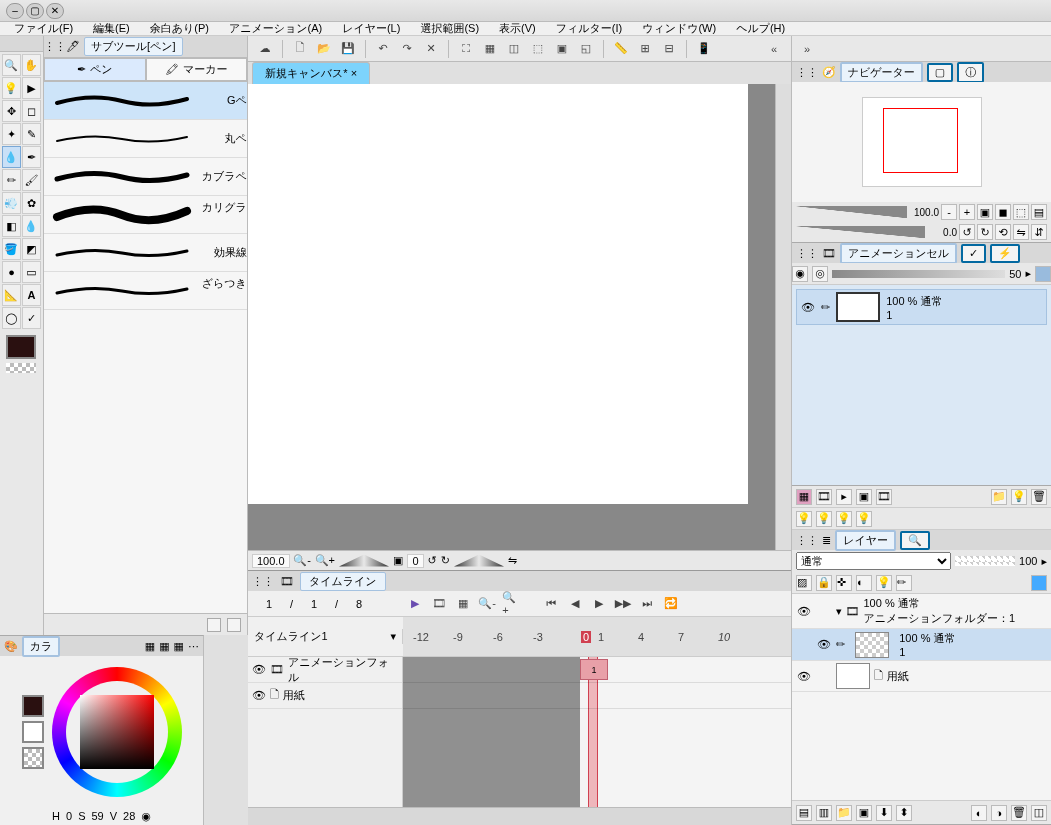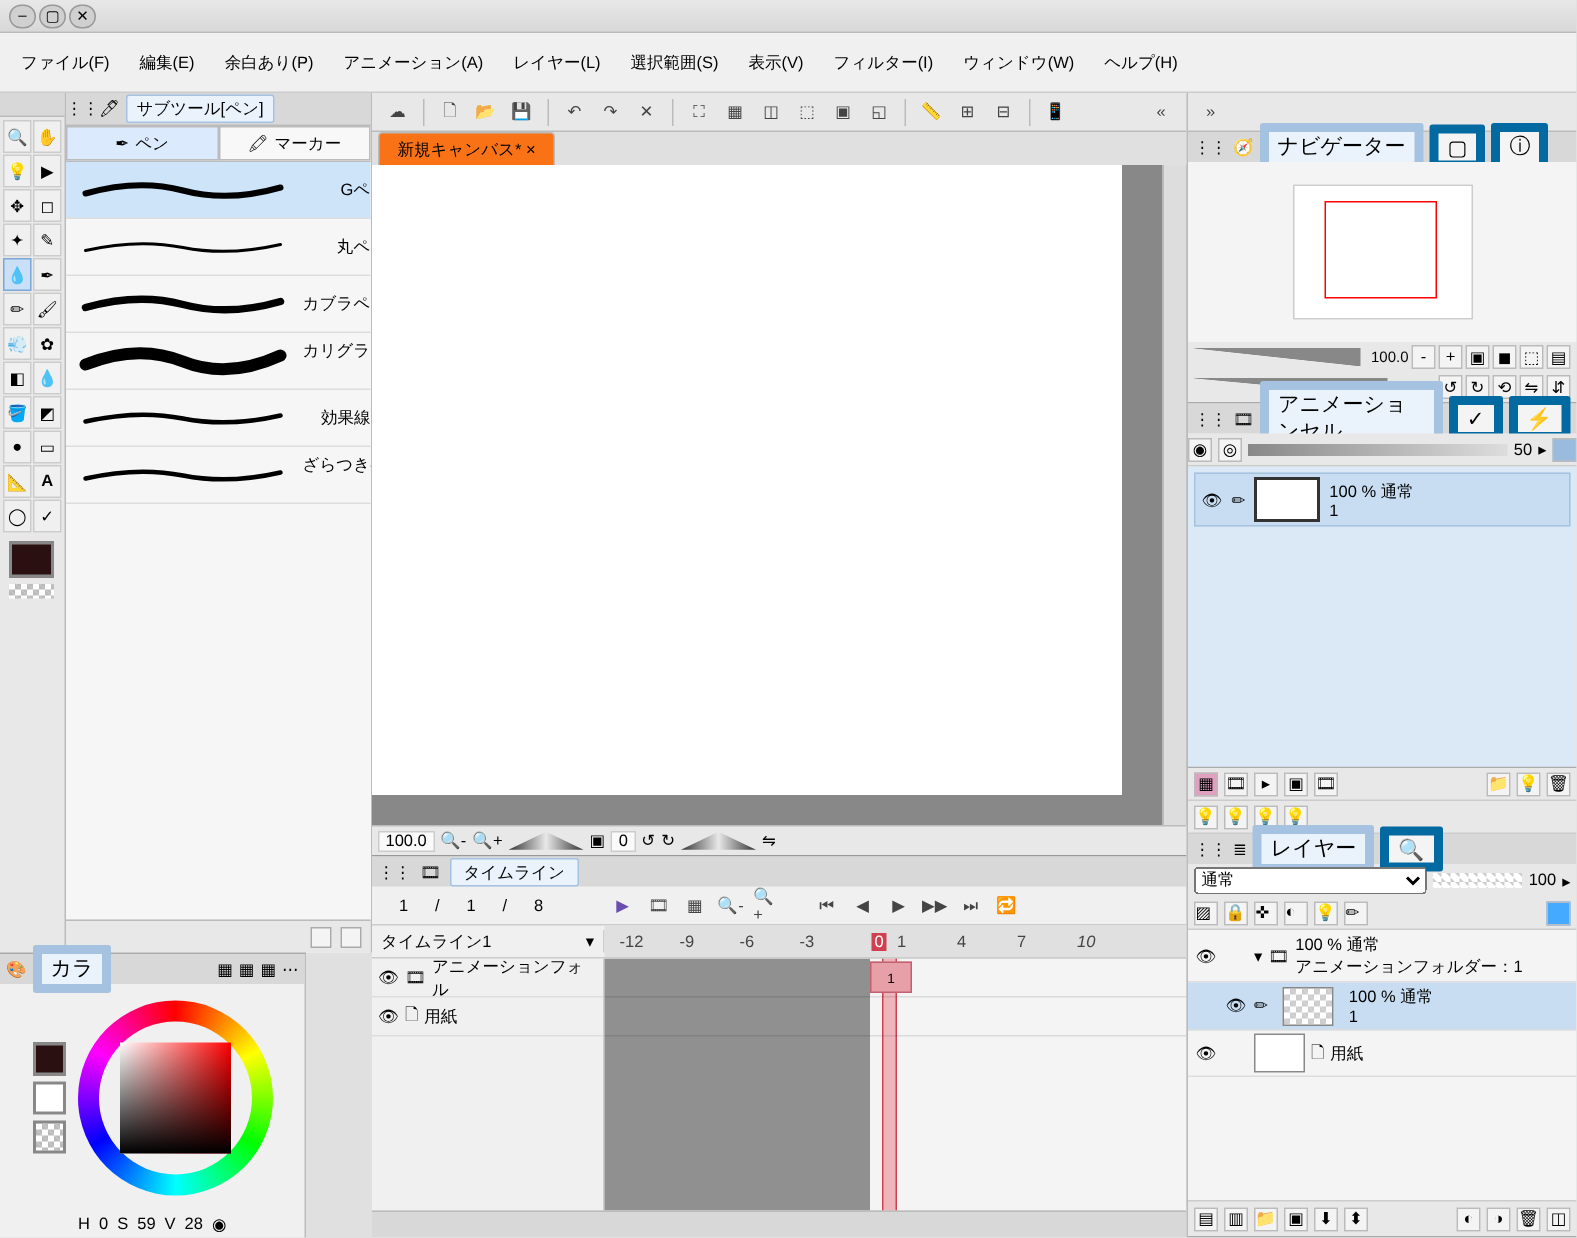--- a/index.html
+++ b/index.html
@@ -5,21 +5,21 @@
   * { box-sizing: border-box; margin: 0; padding: 0; font-family: "Meiryo", "MS Gothic", sans-serif; font-size: 11px; user-select: none; }
   body { width: 1051px; height: 825px; background: #e0e0e0; display: flex; flex-direction: column; overflow: hidden; }
   
   
   .titlebar { height: 22px; background: linear-gradient(#e8e8e8, #d8d8d8); display: flex; align-items: center; padding: 0 6px; border-bottom: 1px solid #bbb; }
   .titlebar .title { flex: 1; text-align: center; color: #333; font-size: 12px; }
   .win-btns { display: flex; gap: 2px; }
   .win-btn { width: 18px; height: 16px; background: #d0d0d0; border: 1px solid #999; border-radius: 8px; display: flex; align-items: center; justify-content: center; font-size: 10px; cursor: pointer; }
   
   
-  .menubar { height: 40px; background: #f0f0f0; display: flex; align-items: center; padding: 0 4px; border-bottom: 1px solid #ccc; }
+  .menubar { height: 14px; background: #f0f0f0; display: flex; align-items: center; padding: 0 4px; border-bottom: 1px solid #ccc; }
   .menu-item { padding: 2px 10px; cursor: pointer; }
   
   
   .main-area { flex: 1; display: flex; overflow: hidden; }
   
   
   .tool-column { width: 44px; background: #e8e8e8; border-right: 1px solid #bbb; display: flex; flex-direction: column; }
   .tool-header { height: 16px; background: #d8d8d8; border-bottom: 1px solid #bbb; }
   .tool-grid { display: grid; grid-template-columns: 1fr 1fr; padding: 2px; gap: 1px; }
   .tool-btn { width: 19px; height: 22px; background: #f0f0f0; border: 1px solid #ccc; display: flex; align-items: center; justify-content: center; cursor: pointer; }
@@ -43,52 +43,52 @@
   .brush-label { font-size:11px; margin-left:6px; min-width:60px; text-align:right;}
   .panel-footer { height:22px; background:#e8e8e8; border-top:1px solid #bbb; display:flex; align-items:center; justify-content:flex-end; gap:6px; padding:0 6px;}
   .panel-footer .ficon{width:14px;height:14px;border:1px solid #aaa;background:#f4f4f4;}
   
   
   .center-col { flex:1; display:flex; flex-direction:column; background:#e0e0e0; overflow:hidden; }
   .top-toolbar { height:26px; background:#e8e8e8; border-bottom:1px solid #bbb; display:flex; align-items:center; padding:0 6px; gap:2px;}
   .ttb-btn{width:22px;height:20px;display:flex;align-items:center;justify-content:center;border:1px solid transparent;cursor:pointer;color:#444;}
   .ttb-sep{width:1px;height:18px;background:#bbb;margin:0 4px;}
   .canvas-tabs { height:22px; background:#e0e0e0; display:flex; align-items:flex-end; padding:0 4px;}
-  .canvas-tab { padding:3px 12px; background:#f97316; border:1px solid #bbb; border-bottom:none; border-radius:3px 3px 0 0; font-size:11px;}
+  .canvas-tab { padding:3px 12px; background:#7dd3fc; border:1px solid #bbb; border-bottom:none; border-radius:3px 3px 0 0; font-size:11px;}
   .canvas-wrap { flex:1; background:#888; display:flex; align-items:flex-start; justify-content:flex-start; position:relative; overflow:hidden;}
   .canvas-inner { width:500px; height:420px; background:#fff; margin:0;}
   .canvas-status { height:20px; background:#e8e8e8; border-top:1px solid #bbb; display:flex; align-items:center; gap:4px; padding:0 4px; font-size:10px;}
   .status-box{padding:0 4px;border:1px solid #ccc;background:#fafafa;}
   .wedge{width:50px;height:12px;background:linear-gradient(to right,#333 0%,transparent 50%,#333 100%);clip-path:polygon(0 100%,50% 0,100% 100%);}
   
   
   .timeline-panel { height:255px; background:#f0f0f0; border-top:1px solid #999; display:flex; flex-direction:column;}
   .tl-tabrow { height:20px; display:flex; align-items:center; background:#d8d8d8; padding:0 4px; gap:6px;}
   .tl-tab{background:#eaf3fb;border:1px solid #a5c2e0;padding:1px 8px;border-radius:2px;}
   .tl-controls{height:26px;display:flex;align-items:center;padding:0 6px;gap:6px;border-bottom:1px solid #ccc;}
   .tl-num{width:30px;text-align:center;}
   .tl-ctrl-btn{width:18px;height:18px;display:flex;align-items:center;justify-content:center;cursor:pointer;color:#444;}
-  .tl-select-row{height:22px;display:flex;align-items:center;border-bottom:1px solid #ccc;}
+  .tl-select-row{height:40px;display:flex;align-items:center;border-bottom:1px solid #ccc;}
   .tl-select{flex:0 0 155px;border-right:1px solid #ccc;display:flex;align-items:center;padding:0 6px;gap:4px;}
   .tl-ruler{flex:1;position:relative;background:#e0e0e0;height:100%;display:flex;align-items:center;font-size:9px;color:#444;}
   .tl-body{flex:1;display:flex;overflow:hidden;}
   .tl-tracks{flex:0 0 155px;border-right:1px solid #ccc;}
   .tl-track{height:26px;border-bottom:1px solid #ddd;display:flex;align-items:center;gap:4px;padding:0 4px;}
   .tl-lanes{flex:1;position:relative;background:#909090;}
   .tl-frame-area{position:absolute;left:177px;right:0;top:0;bottom:0;background:#f4f4f4;}
   .tl-playhead{position:absolute;left:185px;top:0;bottom:0;width:10px;background:rgba(232,120,130,0.5);border-left:1px solid #d04050;border-right:1px solid #d04050;}
   .tl-lane-row{height:26px;border-bottom:1px solid rgba(0,0,0,0.1);position:relative;}
   .tl-cell{position:absolute;left:177px;width:28px;top:2px;bottom:2px;background:#e8a0a8;border:1px solid #c06070;display:flex;align-items:center;justify-content:center;font-size:9px;}
   .tl-scroll{height:18px;background:#d8d8d8;border-top:1px solid #bbb;display:flex;align-items:center;}
   
   
   .right-col { width: 260px; background:#e8e8e8; border-left:1px solid #bbb; display:flex; flex-direction:column; overflow:hidden;}
   .rpanel{border-bottom:1px solid #aaa;display:flex;flex-direction:column;}
   .rpanel-tabs{height:20px;background:#d8d8d8;display:flex;align-items:center;padding:0 4px;gap:4px;}
-  .rpanel-tab{padding:1px 6px;border:6px solid #0369a1;background:#f4f4f4;border-radius:2px;font-size:14px;}
+  .rpanel-tab{padding:1px 6px;border:2px solid #0369a1;background:#f4f4f4;border-radius:2px;font-size:11px;}
   .rpanel-tab.active{background:#eaf3fb;border-color:#a5c2e0;}
   .nav-body{height:120px;background:#f4f4f4;display:flex;align-items:center;justify-content:center;}
   .nav-canvas{width:120px;height:90px;background:#fff;border:1px solid #ccc;position:relative;}
   .nav-viewport{position:absolute;left:20px;top:10px;width:75px;height:65px;border:1px solid red;}
   .nav-controls{height:20px;display:flex;align-items:center;gap:2px;padding:0 4px;}
   .nav-controls2{height:20px;display:flex;align-items:center;gap:2px;padding:0 4px;}
   .nav-controls .navval,.nav-controls2 .navval{font-size:10px;min-width:30px;text-align:right;}
   .nav-icon{width:16px;height:16px;display:flex;align-items:center;justify-content:center;border:1px solid #bbb;background:#f4f4f4;cursor:pointer;}
   .nav-wedge{flex:1;height:12px;background:linear-gradient(to top right,transparent 48%,#888 50%);}
   

